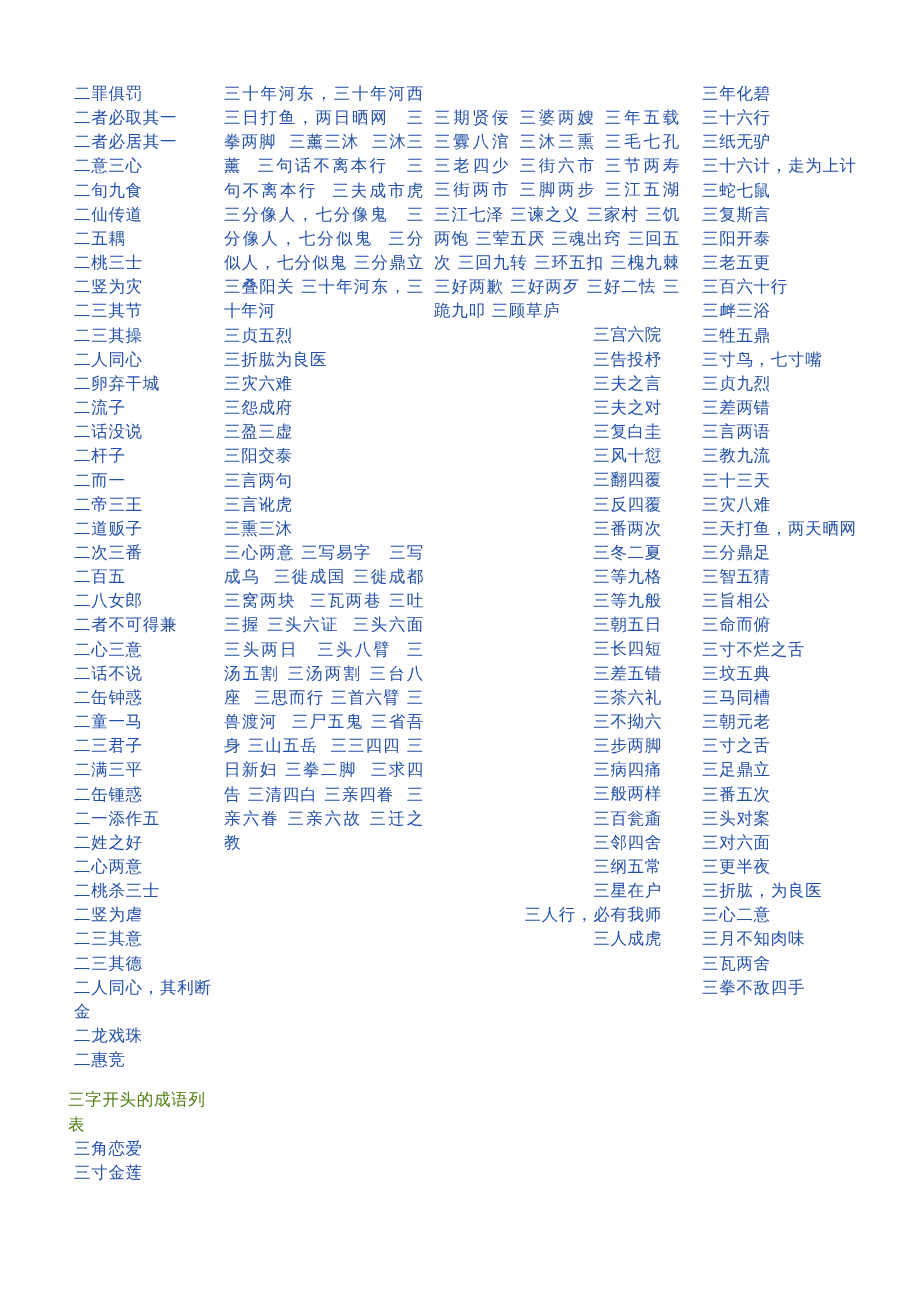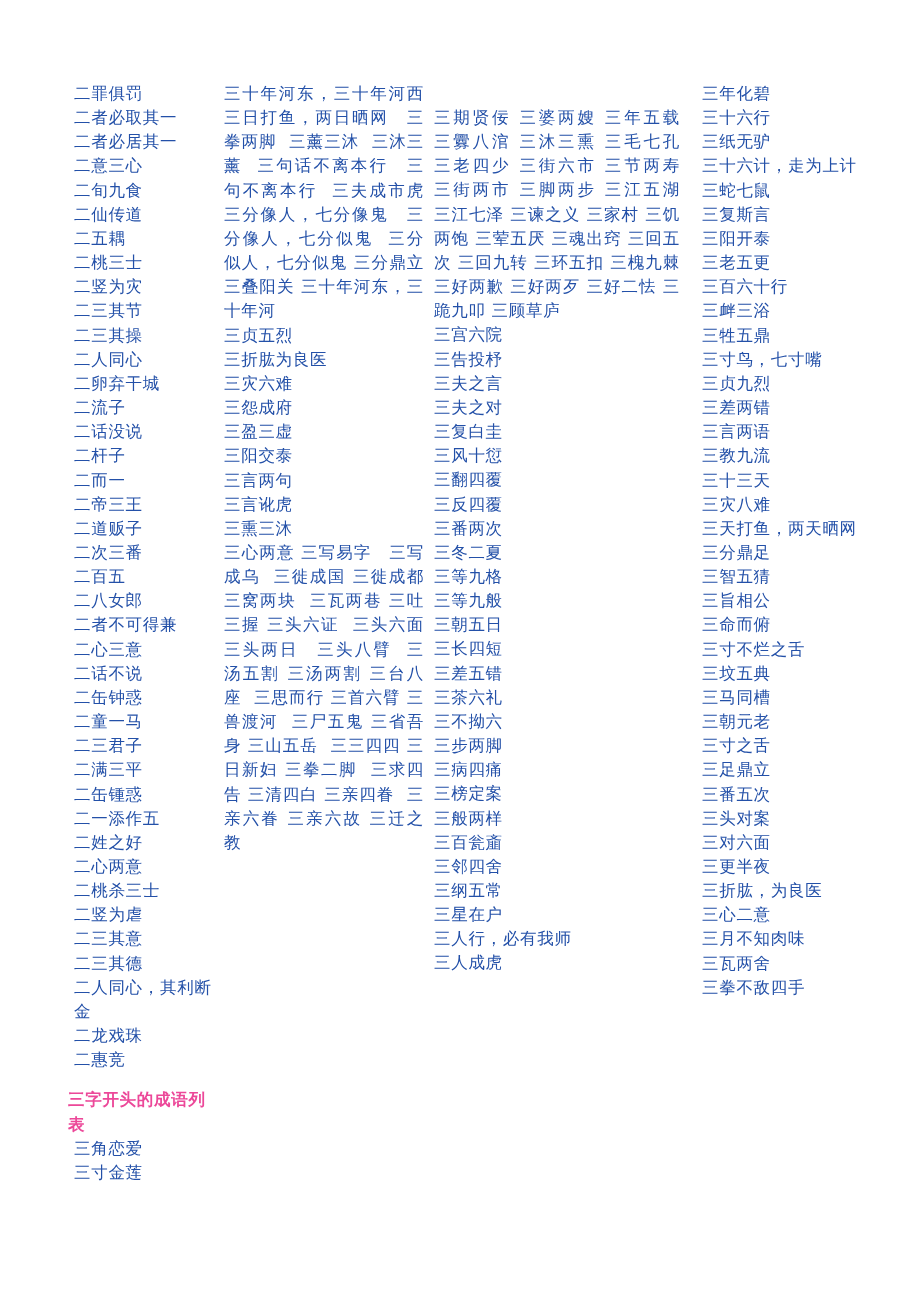--- a/index.html
+++ b/index.html
@@ -45,26 +45,26 @@
     line-height: 24.15px;
     letter-spacing: 0.7px;
     white-space: pre-wrap;
     word-break: break-all;
     font-family: "DejaVu Sans", "Liberation Sans", sans-serif;
   }
   .entry.indent {
     padding-left: 6px;
   }
   .entry.center {
-    text-align: left;
+    text-align: right;
     padding-right: 18px;
   }
   .heading-red {
-    color: #ec4899;
-    font-weight: bold;
+    color: #4d7c0f;
+    font-weight: normal;
     font-size: 16.5px;
     line-height: 24.15px;
     letter-spacing: 0.7px;
     white-space: pre-wrap;
     word-break: break-all;
   }
   .spacer {
     height: 16px;
   }
   .flow {
@@ -167,21 +167,20 @@
           <div class="entry center">三冬二夏</div>
           <div class="entry center">三等九格</div>
           <div class="entry center">三等九般</div>
           <div class="entry center">三朝五日</div>
           <div class="entry center">三长四短</div>
           <div class="entry center">三差五错</div>
           <div class="entry center">三茶六礼</div>
           <div class="entry center">三不拗六</div>
           <div class="entry center">三步两脚</div>
           <div class="entry center">三病四痛</div>
-          <div class="entry center">三榜定案</div>
           <div class="entry center">三般两样</div>
           <div class="entry center">三百瓮齑</div>
           <div class="entry center">三邻四舍</div>
           <div class="entry center">三纲五常</div>
           <div class="entry center">三星在户</div>
           <div class="entry center">三人行，必有我师</div>
           <div class="entry center">三人成虎</div>
         </div>
     </div>
 

